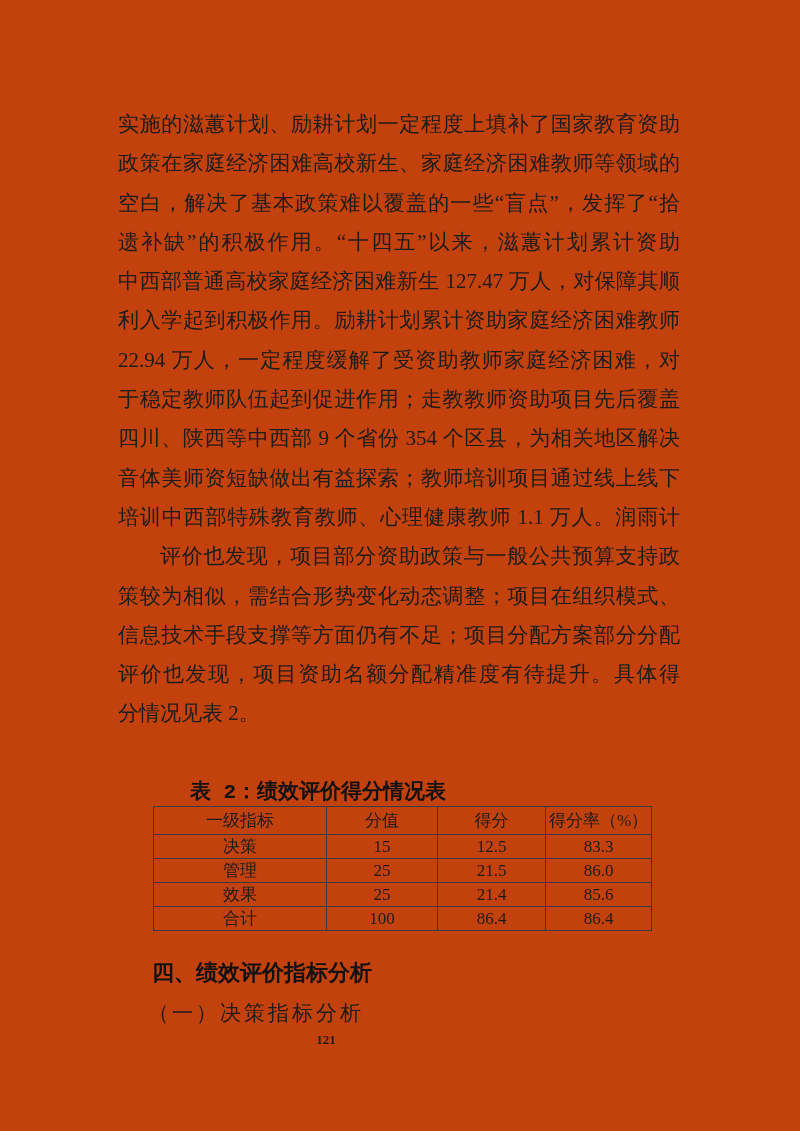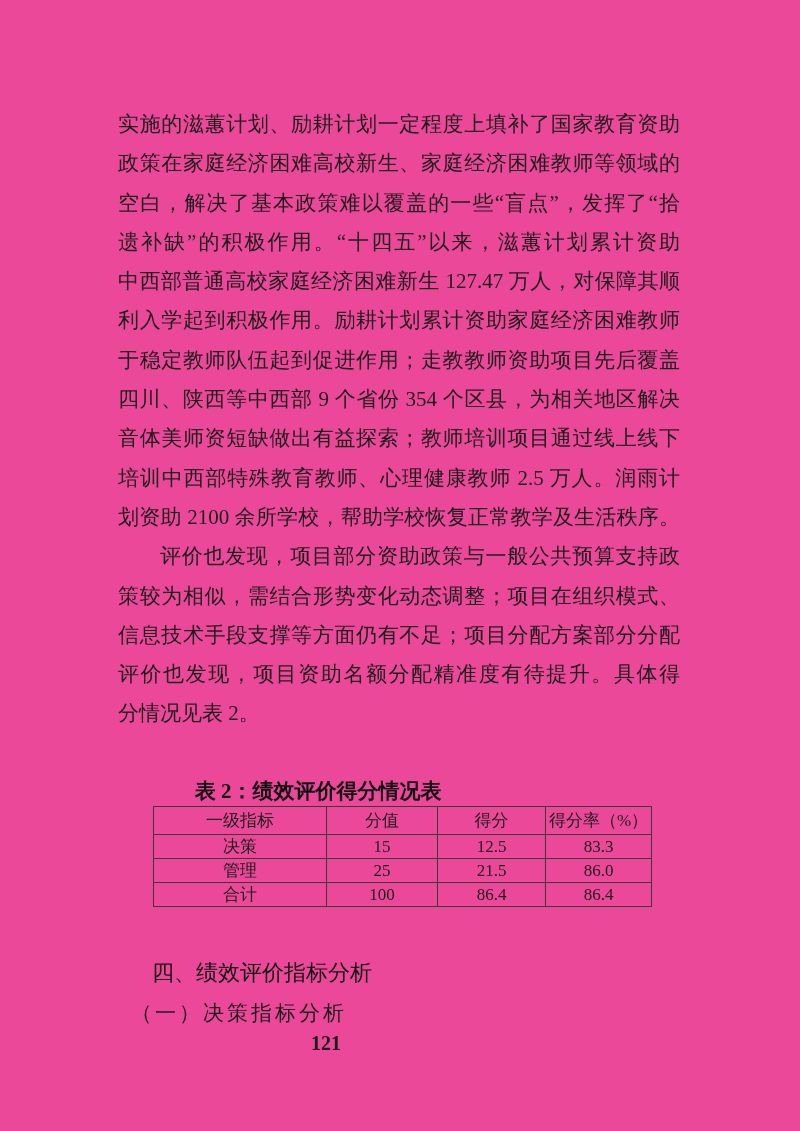--- a/index.html
+++ b/index.html
@@ -4,21 +4,21 @@
 <style>
   * { margin: 0; padding: 0; box-sizing: border-box; }
   html, body { background: #e8e8e8; }
   body { font-family: "Liberation Serif", "DejaVu Serif", serif; }
 
   .page {
     position: relative;
     width: 800px;
     height: 1131px;
     margin: 0 auto;
-    background: #ec4899;
+    background: #c2410c;
     color: #1a1a1a;
     overflow: hidden;
   }
 
   
   .body-text {
     position: absolute;
     left: 118px;
     top: 105px;
     width: 562px;
@@ -39,21 +39,21 @@
     text-align-last: left;
   }
 
   
   .table-title {
     position: absolute;
     left: 0;
     top: 777px;
     width: 636px;
     text-align: center;
-    font-family: Liberation Serif, serif;
+    font-family: Liberation Mono, monospace;
     font-weight: bold;
     font-size: 21px;
     color: #111;
   }
 
   
   .score-table {
     position: absolute;
     left: 153px;
     top: 806px;
@@ -78,63 +78,63 @@
   .score-table tr.data td { height: 23px; }
   .score-table tr.total td { height: 24px; }
   .score-table tr.total td.num { font-weight: normal; }
 
   
   .section-heading {
     position: absolute;
     left: 152px;
     top: 958px;
     font-family: "Liberation Sans", "DejaVu Sans", sans-serif;
-    font-weight: normal;
+    font-weight: bold;
     font-size: 22px;
     color: #111;
   }
   .subsection-heading {
     position: absolute;
-    left: 131px;
+    left: 148px;
     top: 999px;
     font-family: "Liberation Serif", "DejaVu Serif", serif;
     font-size: 21px;
     letter-spacing: 3px;
     color: #1c1c1c;
   }
 
   
   .page-number {
     position: absolute;
     left: 0;
     top: 1032px;
     width: 652px;
     text-align: center;
-    font-size: 20px;
+    font-size: 13px;
     font-weight: bold;
     color: #1c1c1c;
   }
 </style>
 </head>
 <body>
 
 <div class="page">
 
   <div class="body-text">
     <div class="line">实施的滋蕙计划、励耕计划一定程度上填补了国家教育资助</div>
     <div class="line">政策在家庭经济困难高校新生、家庭经济困难教师等领域的</div>
     <div class="line">空白，解决了基本政策难以覆盖的一些“盲点”，发挥了“拾</div>
     <div class="line">遗补缺”的积极作用。“十四五”以来，滋蕙计划累计资助</div>
     <div class="line">中西部普通高校家庭经济困难新生 127.47 万人，对保障其顺</div>
     <div class="line">利入学起到积极作用。励耕计划累计资助家庭经济困难教师</div>
+    <div class="line">22.94 万人，一定程度缓解了受资助教师家庭经济困难，对</div>
     <div class="line">于稳定教师队伍起到促进作用；走教教师资助项目先后覆盖</div>
     <div class="line">四川、陕西等中西部 9 个省份 354 个区县，为相关地区解决</div>
     <div class="line">音体美师资短缺做出有益探索；教师培训项目通过线上线下</div>
-    <div class="line">培训中西部特殊教育教师、心理健康教师 2.5 万人。润雨计</div>
-    <div class="line">划资助 2100 余所学校，帮助学校恢复正常教学及生活秩序。</div>
+    <div class="line">培训中西部特殊教育教师、心理健康教师 1.1 万人。润雨计</div>
     <div class="line indent">评价也发现，项目部分资助政策与一般公共预算支持政</div>
     <div class="line">策较为相似，需结合形势变化动态调整；项目在组织模式、</div>
     <div class="line">信息技术手段支撑等方面仍有不足；项目分配方案部分分配</div>
     <div class="line">评价也发现，项目资助名额分配精准度有待提升。具体得</div>
     <div class="line last">分情况见表 2。</div>
   </div>
 
   <div class="table-title">表 2：绩效评价得分情况表</div>
 
   <table class="score-table">
@@ -156,20 +156,26 @@
         <td>15</td>
         <td>12.5</td>
         <td>83.3</td>
       </tr>
       <tr class="data">
         <td>管理</td>
         <td>25</td>
         <td>21.5</td>
         <td>86.0</td>
       </tr>
+      <tr class="data">
+        <td>效果</td>
+        <td>25</td>
+        <td>21.4</td>
+        <td>85.6</td>
+      </tr>
       <tr class="total">
         <td>合计</td>
         <td class="num">100</td>
         <td class="num">86.4</td>
         <td class="num">86.4</td>
       </tr>
     </tbody>
   </table>
 
   <div class="section-heading">四、绩效评价指标分析</div>

